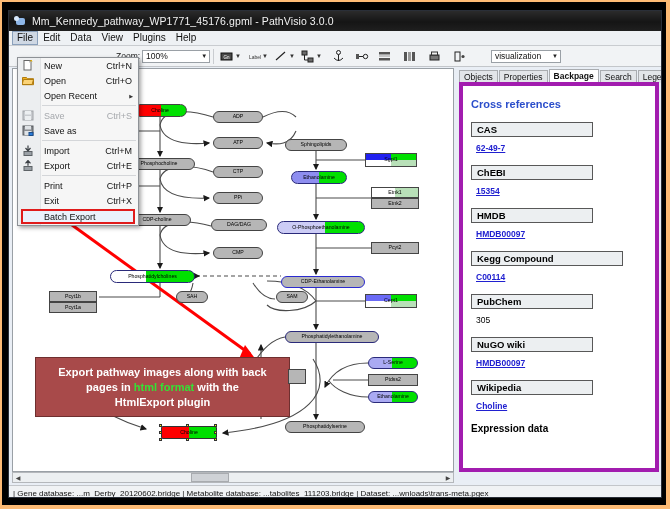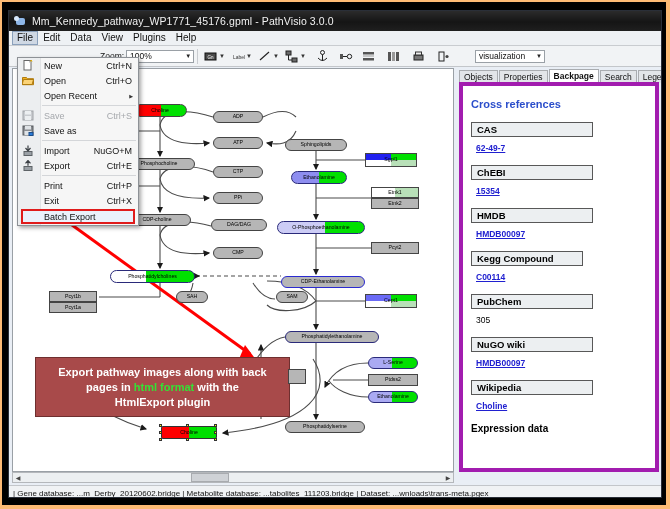--- a/index.html
+++ b/index.html
@@ -26,21 +26,21 @@
     border-bottom:1px solid #c9ccd0;display:flex;align-items:center;padding-left:3px;box-sizing:border-box;}
   .menuitem{font-size:10px;color:#111;padding:1px 5px;line-height:12px;}
   .menuitem.active{background:#cfd8e4;border:1px solid #8aa0bb;padding:0px 4px;}
 
   
   #toolbar{position:absolute;left:0;top:35px;width:100%;height:20px;background:#f1f3f5;
     border-bottom:1px solid #c3c6ca;display:flex;align-items:center;}
   .tbsep{width:1px;height:15px;background:#c9ccd0;margin:0 3px;}
   .tbicon{width:15px;height:15px;margin:0 2px;position:relative;display:inline-block;}
   .tbarrow{font-size:6px;color:#333;margin-left:-1px;margin-right:3px;}
-  .zoomlabel{font-size:8.5px;color:#111;margin-left:5px;margin-right:2px;}
+  .zoomlabel{font-size:8.5px;color:#111;margin-left:21px;margin-right:2px;}
   .combo{height:13px;background:#fff;border:1px solid #9aa0a6;display:flex;align-items:center;
     justify-content:space-between;font-size:8.5px;padding:0 2px 0 3px;box-sizing:border-box;color:#111;}
   .combo .cv{white-space:nowrap;overflow:hidden;}
   .combo .cb{font-size:6px;color:#222;}
 
   
   #canvaswrap{position:absolute;left:3px;top:57px;width:442px;height:404px;background:#fff;
      border:1px solid #9aa0a6;box-sizing:border-box;overflow:hidden;}
   #canvas{position:absolute;left:0;top:0;width:440px;height:402px;padding-left:20px;}
 
@@ -416,21 +416,21 @@
         </div>
         <div class="dbgroup">
           <div class="dbbox">ChEBI</div>
           <a class="dblink" href="#">15354</a>
         </div>
         <div class="dbgroup">
           <div class="dbbox">HMDB</div>
           <a class="dblink" href="#">HMDB00097</a>
         </div>
         <div class="dbgroup">
-          <div class="dbbox" style="width:112px">Kegg Compound</div>
+          <div class="dbbox" style="width:152px">Kegg Compound</div>
           <a class="dblink" href="#">C00114</a>
         </div>
         <div class="dbgroup">
           <div class="dbbox">PubChem</div>
           <span class="dbplain">305</span>
         </div>
         <div class="dbgroup">
           <div class="dbbox">NuGO wiki</div>
           <a class="dblink" href="#">HMDB00097</a>
         </div>
@@ -503,21 +503,21 @@
 
     <div class="msep"></div>
 
     <div class="mrow">
       <span class="mico">
         <svg width="12" height="11" viewBox="0 0 12 11">
               <rect x="2" y="6.5" width="8" height="4" fill="#9aa0a6" stroke="#5d6266"></rect>
               <path d="M6 0.5 v5 M3.5 3 L6 5.8 L8.5 3" stroke="#3a3f44" fill="none" stroke-width="1.2"></path>
             </svg></span>
       <span class="mlabel">Import</span>
-      <span class="maccel">NuGO+M</span>
+      <span class="maccel">Ctrl+M</span>
     </div>
 
     <div class="mrow">
       <span class="mico">
         <svg width="12" height="11" viewBox="0 0 12 11">
               <rect x="2" y="6.5" width="8" height="4" fill="#9aa0a6" stroke="#5d6266"></rect>
               <path d="M6 5.8 v-5 M3.5 3.3 L6 0.5 L8.5 3.3" stroke="#3a3f44" fill="none" stroke-width="1.2"></path>
             </svg></span>
       <span class="mlabel">Export</span>
       <span class="maccel">Ctrl+E</span>

